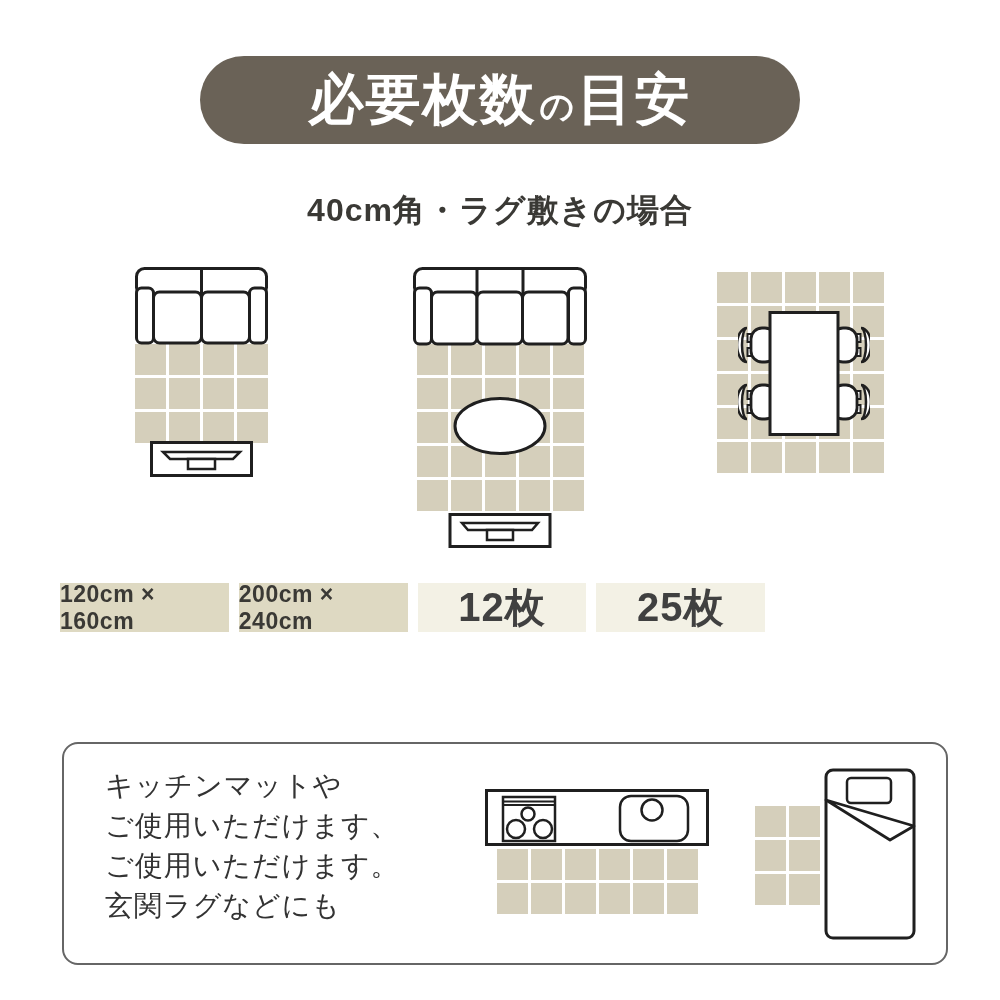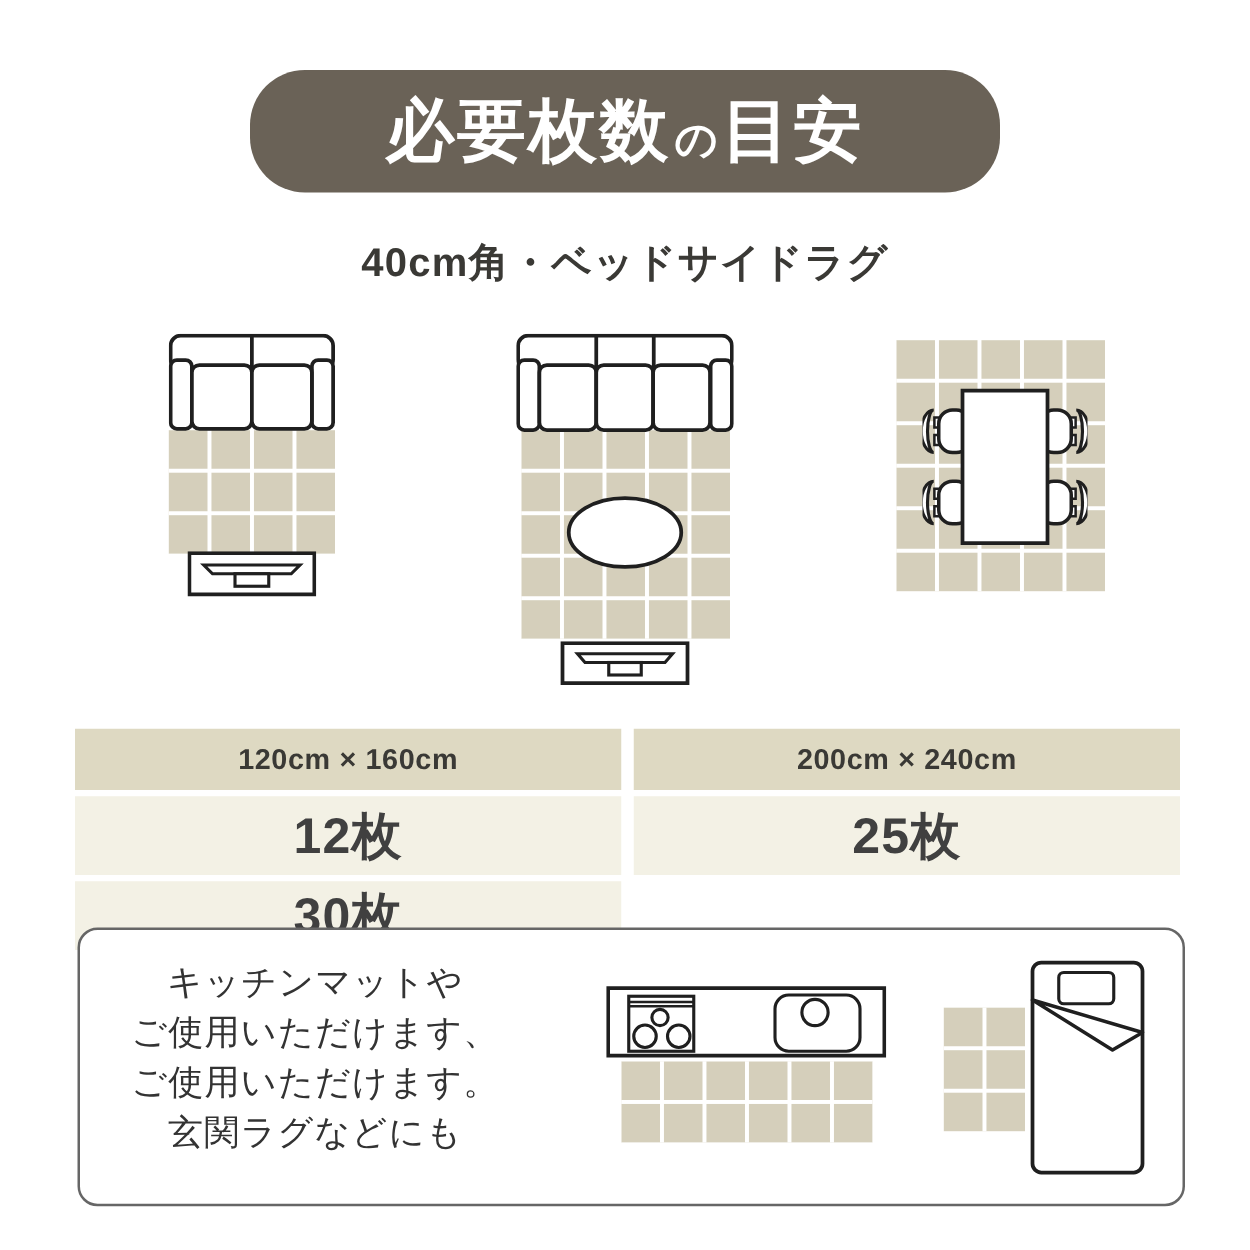--- a/index.html
+++ b/index.html
@@ -8,21 +8,21 @@
     --text-dark:#3a3935; --note-text:#333333; --box-border:#666666;
   }
   html,body{margin:0;padding:0;background:#fff;}
   .canvas{
     position:relative;width:1000px;height:1000px;background:#fff;overflow:hidden;
     font-family:"Liberation Sans","DejaVu Sans",sans-serif;
   }
   .abs{position:absolute;}
   
   .banner{
-    position:absolute;left:200px;top:56px;width:600px;height:98px;border-radius:44px;
+    position:absolute;left:200px;top:56px;width:600px;height:88px;border-radius:44px;
     background:var(--banner);display:flex;align-items:center;justify-content:center;
   }
   .banner .t-big{font-size:55px;font-weight:900;color:var(--banner-text);letter-spacing:2px;}
   .banner .t-small{font-size:34px;font-weight:900;color:var(--banner-text);margin:0 3px;}
   
   .subtitle{
     position:absolute;left:0;top:189px;width:1000px;text-align:center;
     font-size:32px;font-weight:700;color:var(--text-dark);letter-spacing:1px;
   }
   
@@ -32,50 +32,50 @@
       linear-gradient(to right,var(--grid-line) 0 3px,transparent 3px),
       linear-gradient(to bottom,var(--grid-line) 0 3px,transparent 3px);
     background-size:34px 34px;background-position:-3px -3px;
   }
   
   .art :where(rect,path,line,ellipse,circle,polygon){stroke:var(--line);fill:#fff;}
   .art line{fill:none;}
   
   .size-table{
     position:absolute;left:60px;top:583px;width:884px;height:110px;
-    display:grid;grid-template-columns:repeat(2,1fr);grid-template-rows:49px 63px;gap:5px 10px;
+    display:grid;grid-template-columns:repeat(5,1fr);grid-template-rows:49px 63px;gap:5px 10px;
   }
   .size-table .th{
     background:var(--table-header-bg);display:flex;align-items:center;justify-content:center;
     font-size:23px;font-weight:700;color:var(--text-dark);letter-spacing:0.5px;
   }
   .size-table .td{
     background:var(--table-value-bg);display:flex;align-items:center;justify-content:center;
     font-size:40px;font-weight:700;color:#404040;letter-spacing:1px;
   }
   
   .note-box{
     position:absolute;left:62px;top:742px;width:886px;height:223px;box-sizing:border-box;
     border:2px solid var(--box-border);border-radius:16px;background:#fff;
   }
-  .note-text{position:absolute;left:105px;top:766px;text-align:center;}
+  .note-text{position:absolute;left:105px;top:766px;}
   .note-text p{margin:0;font-size:28px;line-height:40px;color:var(--note-text);letter-spacing:1px;}
 </style>
 </head>
 <body>
 
 <div class="canvas">
 
   <div class="banner">
     <div>
       <span class="t-big">必要枚数</span><span class="t-small">の</span><span class="t-big">目安</span>
     </div>
   </div>
 
-  <div class="subtitle">40cm角・ベッドサイドラグ</div>
+  <div class="subtitle">40cm角・ラグ敷きの場合</div>
 
   <div>
     <div class="rug" style="left:135px;top:344px;width:133px;height:99px;"></div>
     <svg class="abs art" style="left:135px;top:267px;" width="133" height="78" viewBox="0 0 133 78">
       <rect x="1.5" y="1.5" width="130" height="27" rx="8" stroke-width="3"></rect>
       <line x1="66.5" y1="1.5" x2="66.5" y2="28.5" stroke-width="3"></line>
       <rect x="1.5" y="21" width="17" height="55" rx="5" stroke-width="3"></rect>
       <rect x="114.5" y="21" width="17" height="55" rx="5" stroke-width="3"></rect>
       <rect x="18.5" y="25" width="48" height="51" rx="6" stroke-width="3"></rect>
       <rect x="66.5" y="25" width="48" height="51" rx="6" stroke-width="3"></rect>
@@ -125,21 +125,20 @@
       </g>
       <rect x="32" y="2.5" width="68" height="122" stroke-width="3"></rect>
     </svg>
   </div>
 
   <div class="size-table">
     <div class="th">120cm × 160cm</div>
     <div class="th">200cm × 240cm</div>
     <div class="td">12枚</div>
     <div class="td">25枚</div>
-    <div class="td">30枚</div>
   </div>
 
   <div class="note-box"></div>
   <div class="note-text">
     <p>キッチンマットや</p>
     <p>ご使用いただけます、</p>
     <p>ご使用いただけます。</p>
     <p>玄関ラグなどにも</p>
   </div>
 

